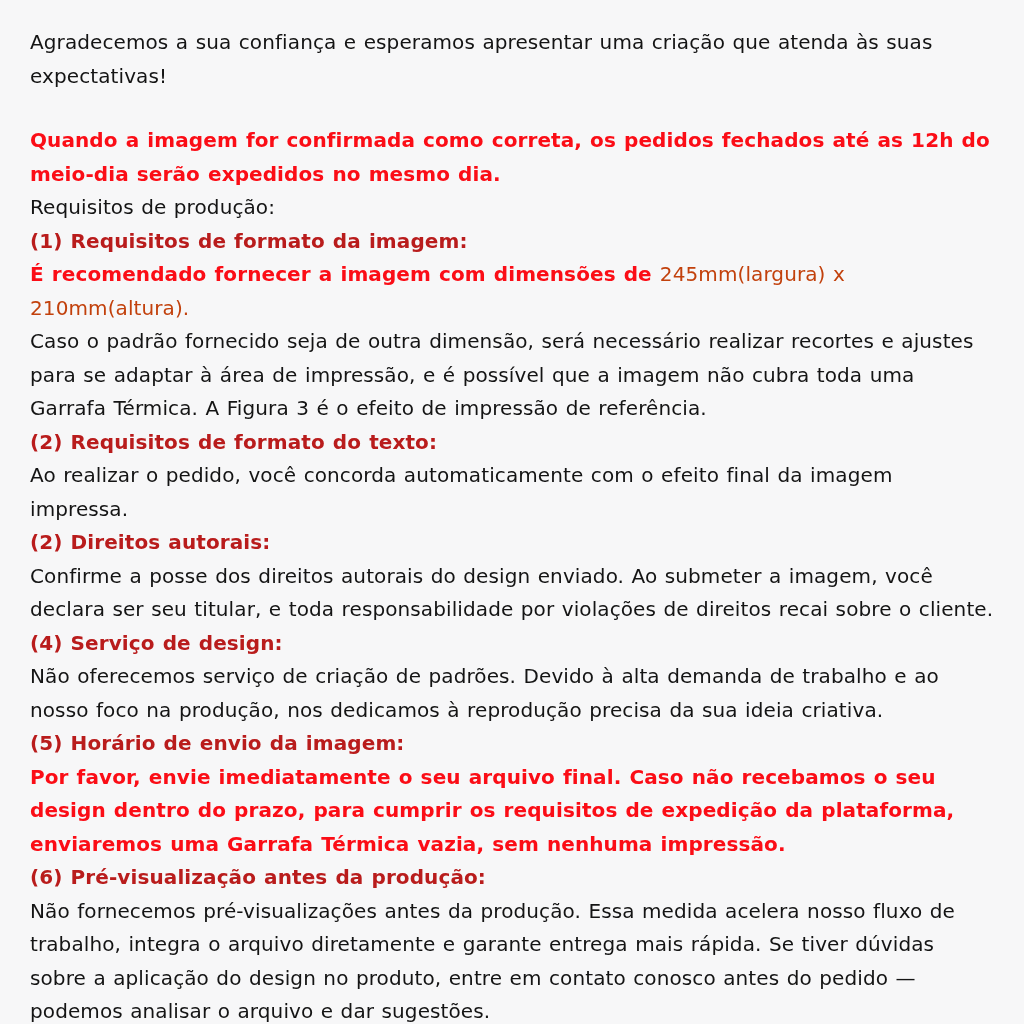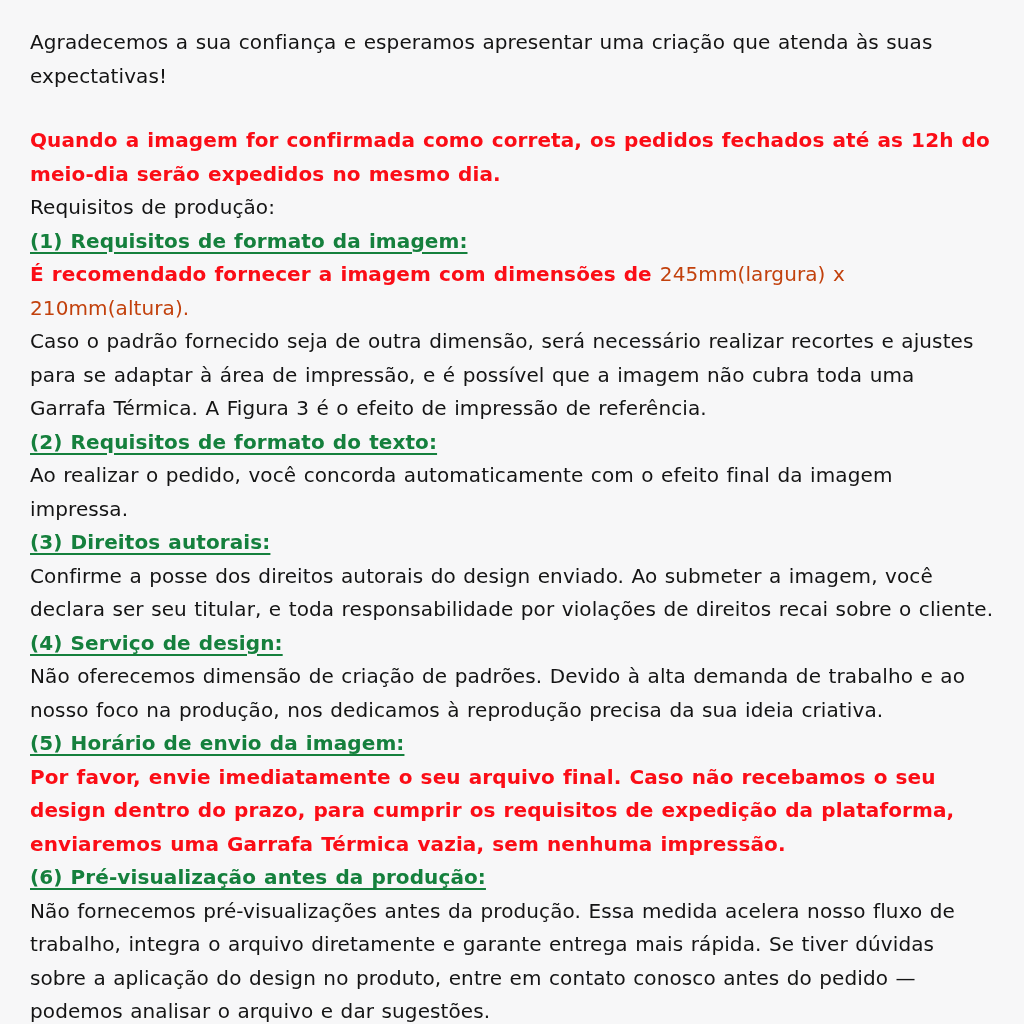--- a/index.html
+++ b/index.html
@@ -26,43 +26,42 @@
     word-spacing: 1px;
   }
   .doc p.spacer {
     margin: 0;
     height: 31px;
   }
   .seg.black { color: #141414; }
   .seg.red { color: #fb0d16; font-weight: bold; }
   .seg.red-light { color: #c2410c; }
   .seg.heading {
-    color: #15803d;
+    color: #b91c1c;
     font-weight: bold;
-    text-decoration: underline;
     text-underline-offset: 4px;
     text-decoration-thickness: 1.5px;
   }
 </style>
 </head>
 <body>
 
 <div class="page">
   <div class="doc" id="doc">
       <p class="line"><span class="seg black">Agradecemos a sua confiança e esperamos apresentar uma criação que atenda às suas expectativas!</span></p>
       <p class="spacer"></p>
       <p class="line"><span class="seg red">Quando a imagem for confirmada como correta, os pedidos fechados até as 12h do meio-dia serão expedidos no mesmo dia.</span></p>
       <p class="line"><span class="seg black">Requisitos de produção:</span></p>
       <p class="line"><span class="seg heading">(1) Requisitos de formato da imagem:</span></p>
       <p class="line"><span class="seg red">É recomendado fornecer a imagem com dimensões de </span><span class="seg red-light">245mm(largura) x 210mm(altura).</span></p>
       <p class="line"><span class="seg black">Caso o padrão fornecido seja de outra dimensão, será necessário realizar recortes e ajustes para se adaptar à área de impressão, e é possível que a imagem não cubra toda uma Garrafa Térmica. A Figura 3 é o efeito de impressão de referência.</span></p>
       <p class="line"><span class="seg heading">(2) Requisitos de formato do texto:</span></p>
       <p class="line"><span class="seg black">Ao realizar o pedido, você concorda automaticamente com o efeito final da imagem impressa.</span></p>
-      <p class="line"><span class="seg heading">(3) Direitos autorais:</span></p>
+      <p class="line"><span class="seg heading">(2) Direitos autorais:</span></p>
       <p class="line"><span class="seg black">Confirme a posse dos direitos autorais do design enviado. Ao submeter a imagem, você declara ser seu titular, e toda responsabilidade por violações de direitos recai sobre o cliente.</span></p>
       <p class="line"><span class="seg heading">(4) Serviço de design:</span></p>
-      <p class="line"><span class="seg black">Não oferecemos dimensão de criação de padrões. Devido à alta demanda de trabalho e ao nosso foco na produção, nos dedicamos à reprodução precisa da sua ideia criativa.</span></p>
+      <p class="line"><span class="seg black">Não oferecemos serviço de criação de padrões. Devido à alta demanda de trabalho e ao nosso foco na produção, nos dedicamos à reprodução precisa da sua ideia criativa.</span></p>
       <p class="line"><span class="seg heading">(5) Horário de envio da imagem:</span></p>
       <p class="line"><span class="seg red">Por favor, envie imediatamente o seu arquivo final. Caso não recebamos o seu design dentro do prazo, para cumprir os requisitos de expedição da plataforma, enviaremos uma Garrafa Térmica vazia, sem nenhuma impressão.</span></p>
       <p class="line"><span class="seg heading">(6) Pré-visualização antes da produção:</span></p>
       <p class="line"><span class="seg black">Não fornecemos pré-visualizações antes da produção. Essa medida acelera nosso fluxo de trabalho, integra o arquivo diretamente e garante entrega mais rápida. Se tiver dúvidas sobre a aplicação do design no produto, entre em contato conosco antes do pedido — podemos analisar o arquivo e dar sugestões.</span></p>
     </div>
 </div>
 
 </body></html>

